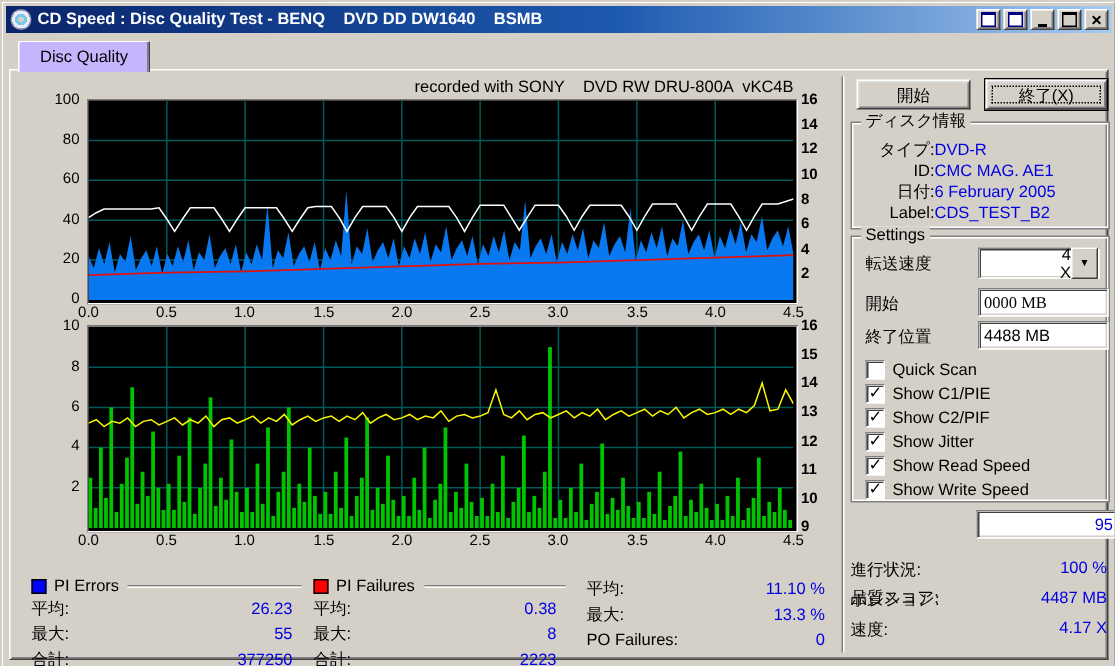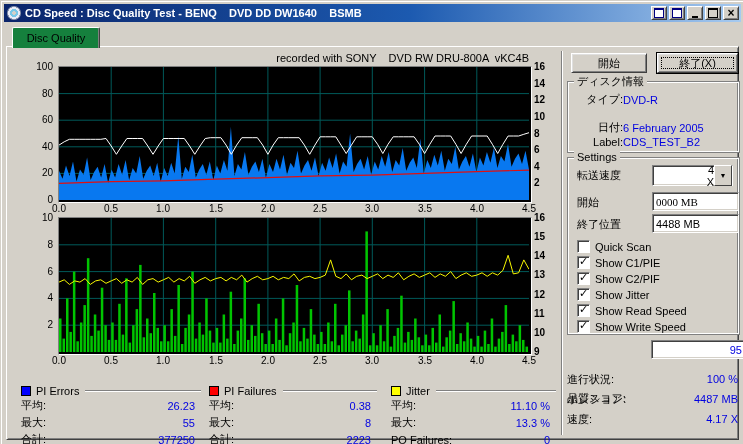--- a/index.html
+++ b/index.html
@@ -20,21 +20,21 @@
   .title-text{color:#fff;font-weight:bold;margin-left:4px;white-space:pre;flex:1;overflow:hidden;font-size:11px;}
   .tb-btn{width:16px;height:14px;flex:none;background:#d4d0c8;margin-left:2px;padding:0;
     border:1px solid;border-color:#ffffff #404040 #404040 #ffffff;
     box-shadow:inset 1px 1px 0 #d4d0c8, inset -1px -1px 0 #808080;
     display:flex;align-items:center;justify-content:center;font-family:inherit;}
   .glyph-win{width:8px;height:7px;background:#fff;border:1px solid #000080;border-top-width:2px;}
   .glyph-min{width:6px;height:2px;background:#000;margin-top:7px;}
   .glyph-max{width:8px;height:7px;border:1px solid #000;border-top-width:2px;background:transparent;}
   .glyph-close{font-size:12px;font-weight:bold;line-height:10px;margin-top:-1px;}
   .tab{
-    position:absolute;left:11px;top:26px;width:86px;height:20px;background:#15803d;z-index:3;
+    position:absolute;left:11px;top:26px;width:86px;height:20px;background:#c4b5fd;z-index:3;
     border-top:1px solid #ffffff;border-left:1px solid #ffffff;border-right:1px solid #404040;
     box-shadow:inset -1px 0 0 #808080;
     border-top-left-radius:2px;border-top-right-radius:2px;
     display:flex;align-items:center;justify-content:center;
   }
   .tabpane{
     position:absolute;left:5px;top:45px;width:731px;height:392px;
     border:1px solid;border-color:#ffffff #404040 #404040 #ffffff;
     box-shadow:inset 1px 1px 0 #d4d0c8, inset -1px -1px 0 #808080;
   }
@@ -382,25 +382,20 @@
         <span>最大:</span>
         <span class="val-blue">8</span>
       </div>
     <div class="stat-row">
         <span>合計:</span>
         <span class="val-blue">2223</span>
       </div>
   </div>
 
   <div class="stat-group" style="left:390px;width:165px;">
-    <div class="stat-head">
-      <span class="legend" style="background: rgb(255, 255, 0);"></span>
-      <span class="stat-title">Jitter</span>
-      <span class="head-rule"></span>
-    </div>
     <div class="stat-row">
         <span>平均:</span>
         <span class="val-blue">11.10 %</span>
       </div>
     <div class="stat-row">
         <span>最大:</span>
         <span class="val-blue">13.3 %</span>
       </div>
     <div class="stat-row">
         <span>PO Failures:</span>
@@ -416,20 +411,24 @@
   <button class="btn btn-default" style="left:656px;top:52px;width:81px;height:20px;">
       <span>終了(X)</span>
     </button>
 
   <div class="groupbox" style="left:566px;top:80px;width:171px;height:70px;">
     <span class="gb-label">ディスク情報</span>
     <div class="gb-row" style="top:11px;">
         <span class="gb-lab">タイプ:</span>
         <span class="gb-val">DVD-R</span>
       </div>
+    <div class="gb-row" style="top:25px;">
+        <span class="gb-lab">ID:</span>
+        <span class="gb-val">CMC MAG. AE1</span>
+      </div>
     <div class="gb-row" style="top:39px;">
         <span class="gb-lab">日付:</span>
         <span class="gb-val">6 February 2005</span>
       </div>
     <div class="gb-row" style="top:53px;">
         <span class="gb-lab">Label:</span>
         <span class="gb-val">CDS_TEST_B2</span>
       </div>
   </div>
 

